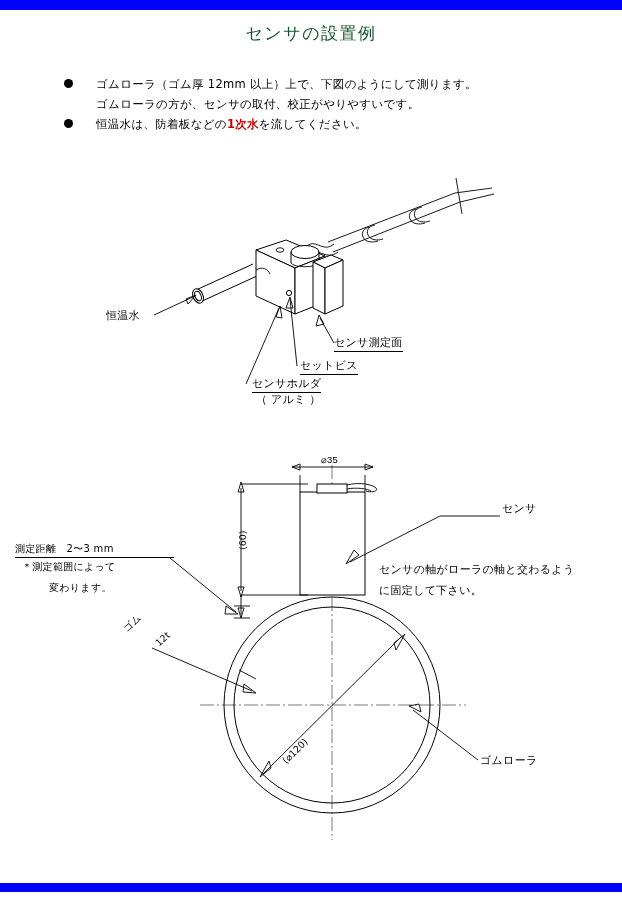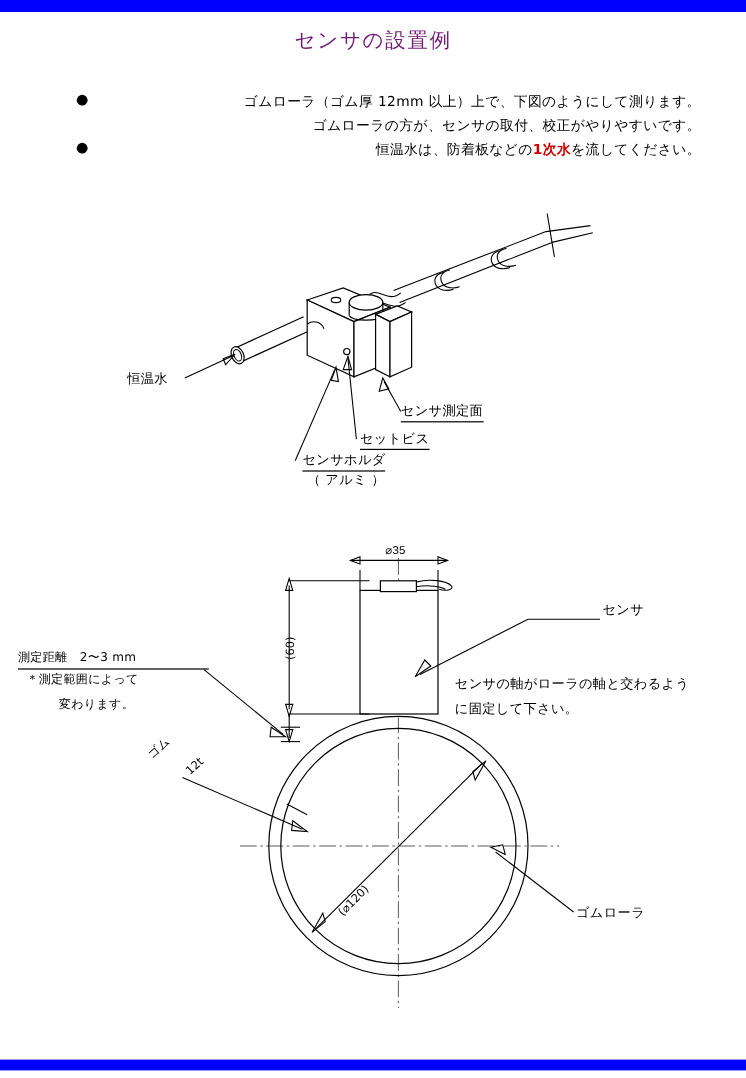--- a/index.html
+++ b/index.html
@@ -33,32 +33,31 @@
     height: 9px;
   }
   #doc-title {
     position: absolute;
     top: 22px;
     left: 0;
     width: 622px;
     text-align: center;
     font-size: 17px;
     letter-spacing: 1.5px;
-    color: #701a75;
+    color: #14532d;
     font-family: "DejaVu Sans", "Liberation Sans", sans-serif;
   }
   .bullet-block {
     position: absolute;
     left: 64px;
     width: 520px;
     font-size: 11.5px;
     line-height: 20px;
     color: #000000;
     letter-spacing: 0.3px;
-    text-align: right;
   }
   #bullets { top: 74px; }
   .bullet-row {
     position: relative;
     padding-left: 32px;
     min-height: 20px;
   }
   .bullet-dot {
     position: absolute;
     left: 0;

